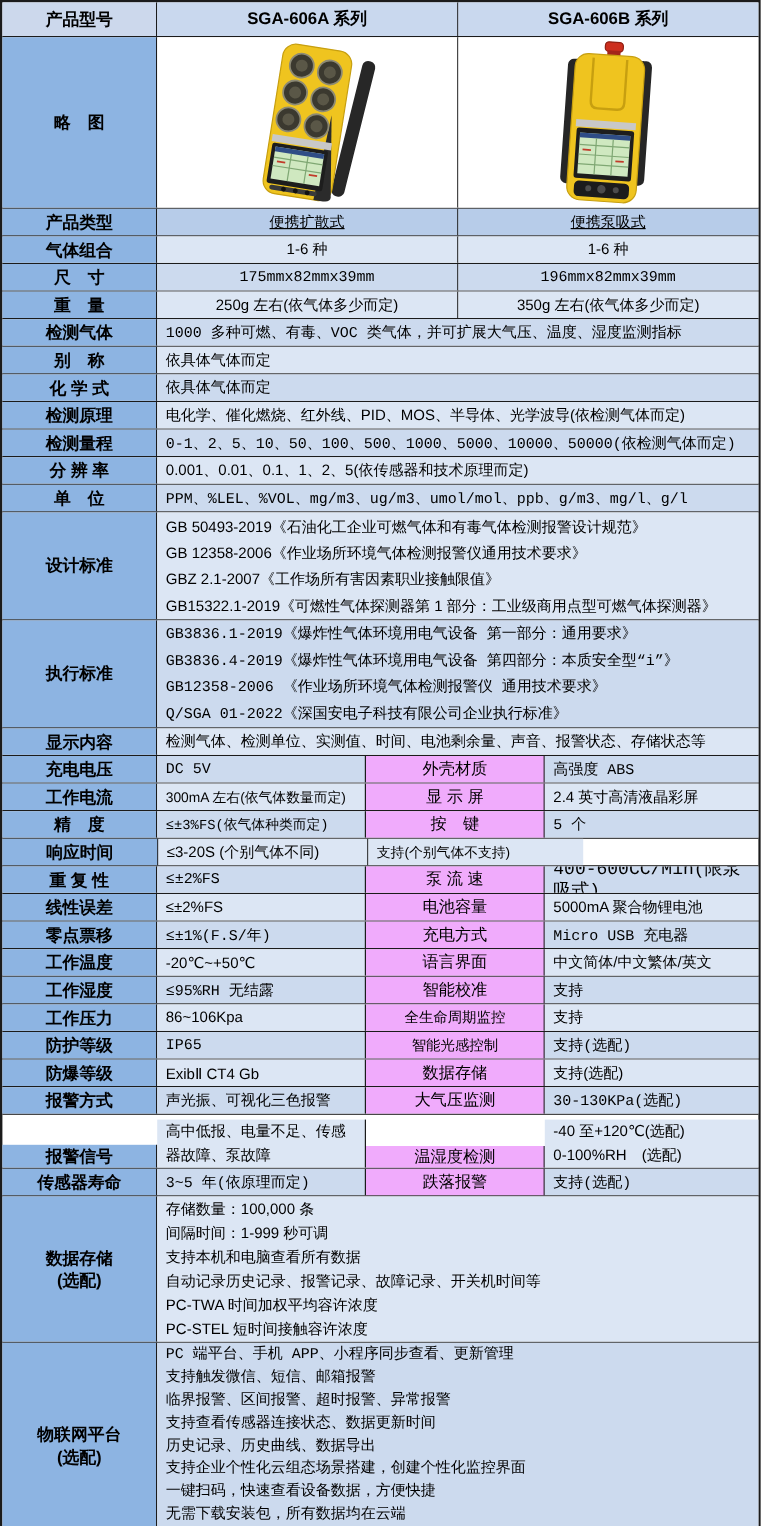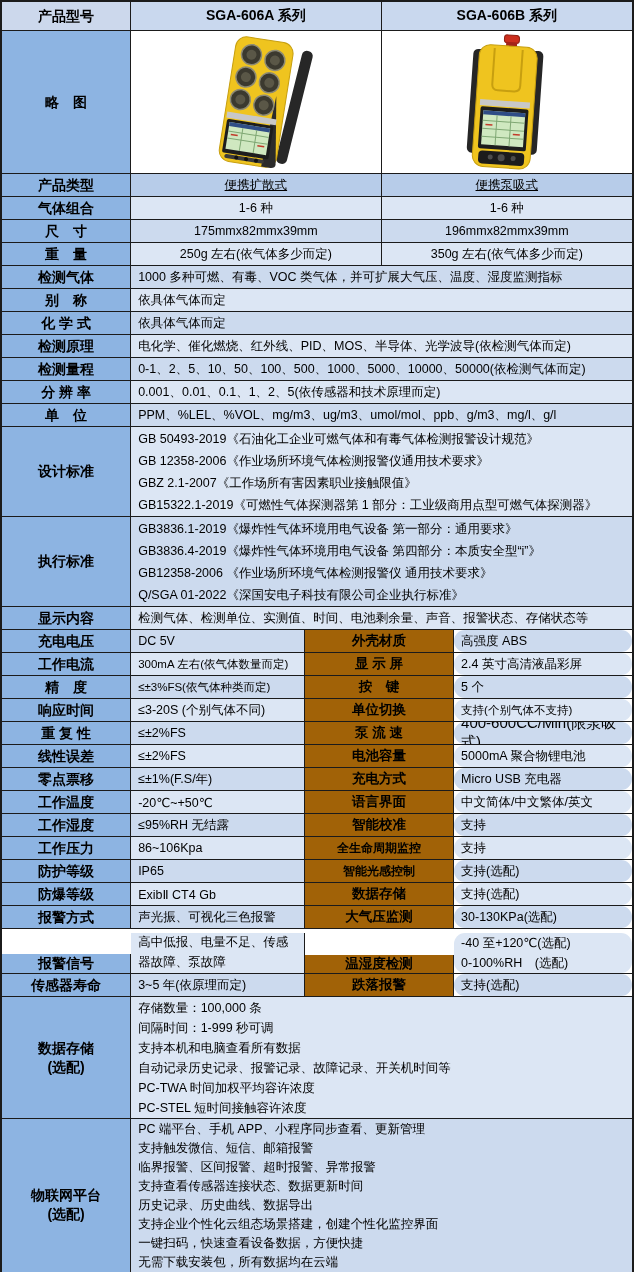--- a/index.html
+++ b/index.html
@@ -3,44 +3,44 @@
 <meta charset="utf-8">
 <style>
   html,body{margin:0;padding:0;background:#ffffff;}
   body{width:634px;font-family:"Liberation Sans","DejaVu Sans",sans-serif;color:#000;}
   .tbl{width:634px;border:2px solid #1b1b1b;box-sizing:border-box;}
   .r{display:flex;border-bottom:1px solid #1b1b1b;}
   .r:last-child{border-bottom:none;}
   .c{border-right:1px solid #1b1b1b;box-sizing:border-box;display:flex;align-items:center;overflow:hidden;}
   .c:last-child{border-right:none;}
   .lab{width:130px;background:#8db4e2;font-weight:700;font-size:14px;justify-content:center;text-align:center;flex-direction:column;line-height:19px;}
-  .l2{width:150px;background:#a16207;font-weight:700;font-size:13.5px;justify-content:center;text-align:center;}
+  .l2{width:150px;background:#f0abfc;font-weight:400;font-size:13.5px;justify-content:center;text-align:center;}
   .hd{background:#c9d8ee;font-weight:700;font-size:14px;justify-content:center;}
   .v{font-size:12.5px;padding:0 7px;}
   .vc{justify-content:center;padding:0 4px;}
   .w252{width:252px;}
   .w504{width:504px;}
   .w175{width:175px;}
-  .w179{width:179px;border-radius:11px;}
-  .A{background:#ccdaee;}
+  .w179{width:179px;}
+  .A{background:#ccdaee;font-family:Liberation Mono, monospace;}
   .B{background:#dce6f4;}
   .C{background:#b7cce9;text-decoration:underline;}
   .imgc{background:#ffffff;justify-content:center;}
   .rhdr{height:28px;}
   .rimg{height:142px;}
   .rh{height:22px;}
   .r44{height:44px;align-items:flex-end;}
   .r88{height:89px;}
   .r120{height:121px;}
   .r172{height:172px;}
   .lines{flex-direction:column;align-items:flex-start;justify-content:center;}
   .ln{height:22px;line-height:22px;white-space:nowrap;font-size:12.5px;}
   .ln20{height:20px;line-height:20px;}
   .ln19{height:19px;line-height:19px;}
-  .wrap2{font-size:12.5px;line-height:20px;padding:0 7px;font-family:Liberation Mono, monospace;}
+  .wrap2{font-size:12.5px;line-height:20px;padding:0 7px;}
   .twol{flex-direction:column;align-items:flex-start;justify-content:center;}
   .twol div{height:20px;line-height:20px;font-size:12.5px;white-space:nowrap;}
 </style>
 </head>
 <body>
 
 <div class="tbl">
 
   <div class="r rhdr">
     <div class="c lab hd" style="background:#ccd8ec;">产品型号</div>
@@ -215,21 +215,20 @@
   </div>
   <div class="r rh">
     <div class="c lab">精　度</div>
     <div class="c v w175 A" style="font-size:11.5px;">≤±3%FS(依气体种类而定)</div>
     <div class="c l2">按　键</div>
     <div class="c v w179 A">5 个</div>
   </div>
   <div class="r rh">
     <div class="c lab">响应时间</div>
     <div class="c v w175 B">≤3-20S (个别气体不同)</div>
-    <div class="c l2">单位切换</div>
     <div class="c v w179 B" style="font-size:11.5px;">支持(个别气体不支持)</div>
   </div>
   <div class="r rh">
     <div class="c lab">重 复 性</div>
     <div class="c v w175 A">≤±2%FS</div>
     <div class="c l2">泵 流 速</div>
     <div class="c v w179 A" style="font-size:15px;">400-600CC/Min(限泵吸式)</div>
   </div>
   <div class="r rh">
     <div class="c lab">线性误差</div>

